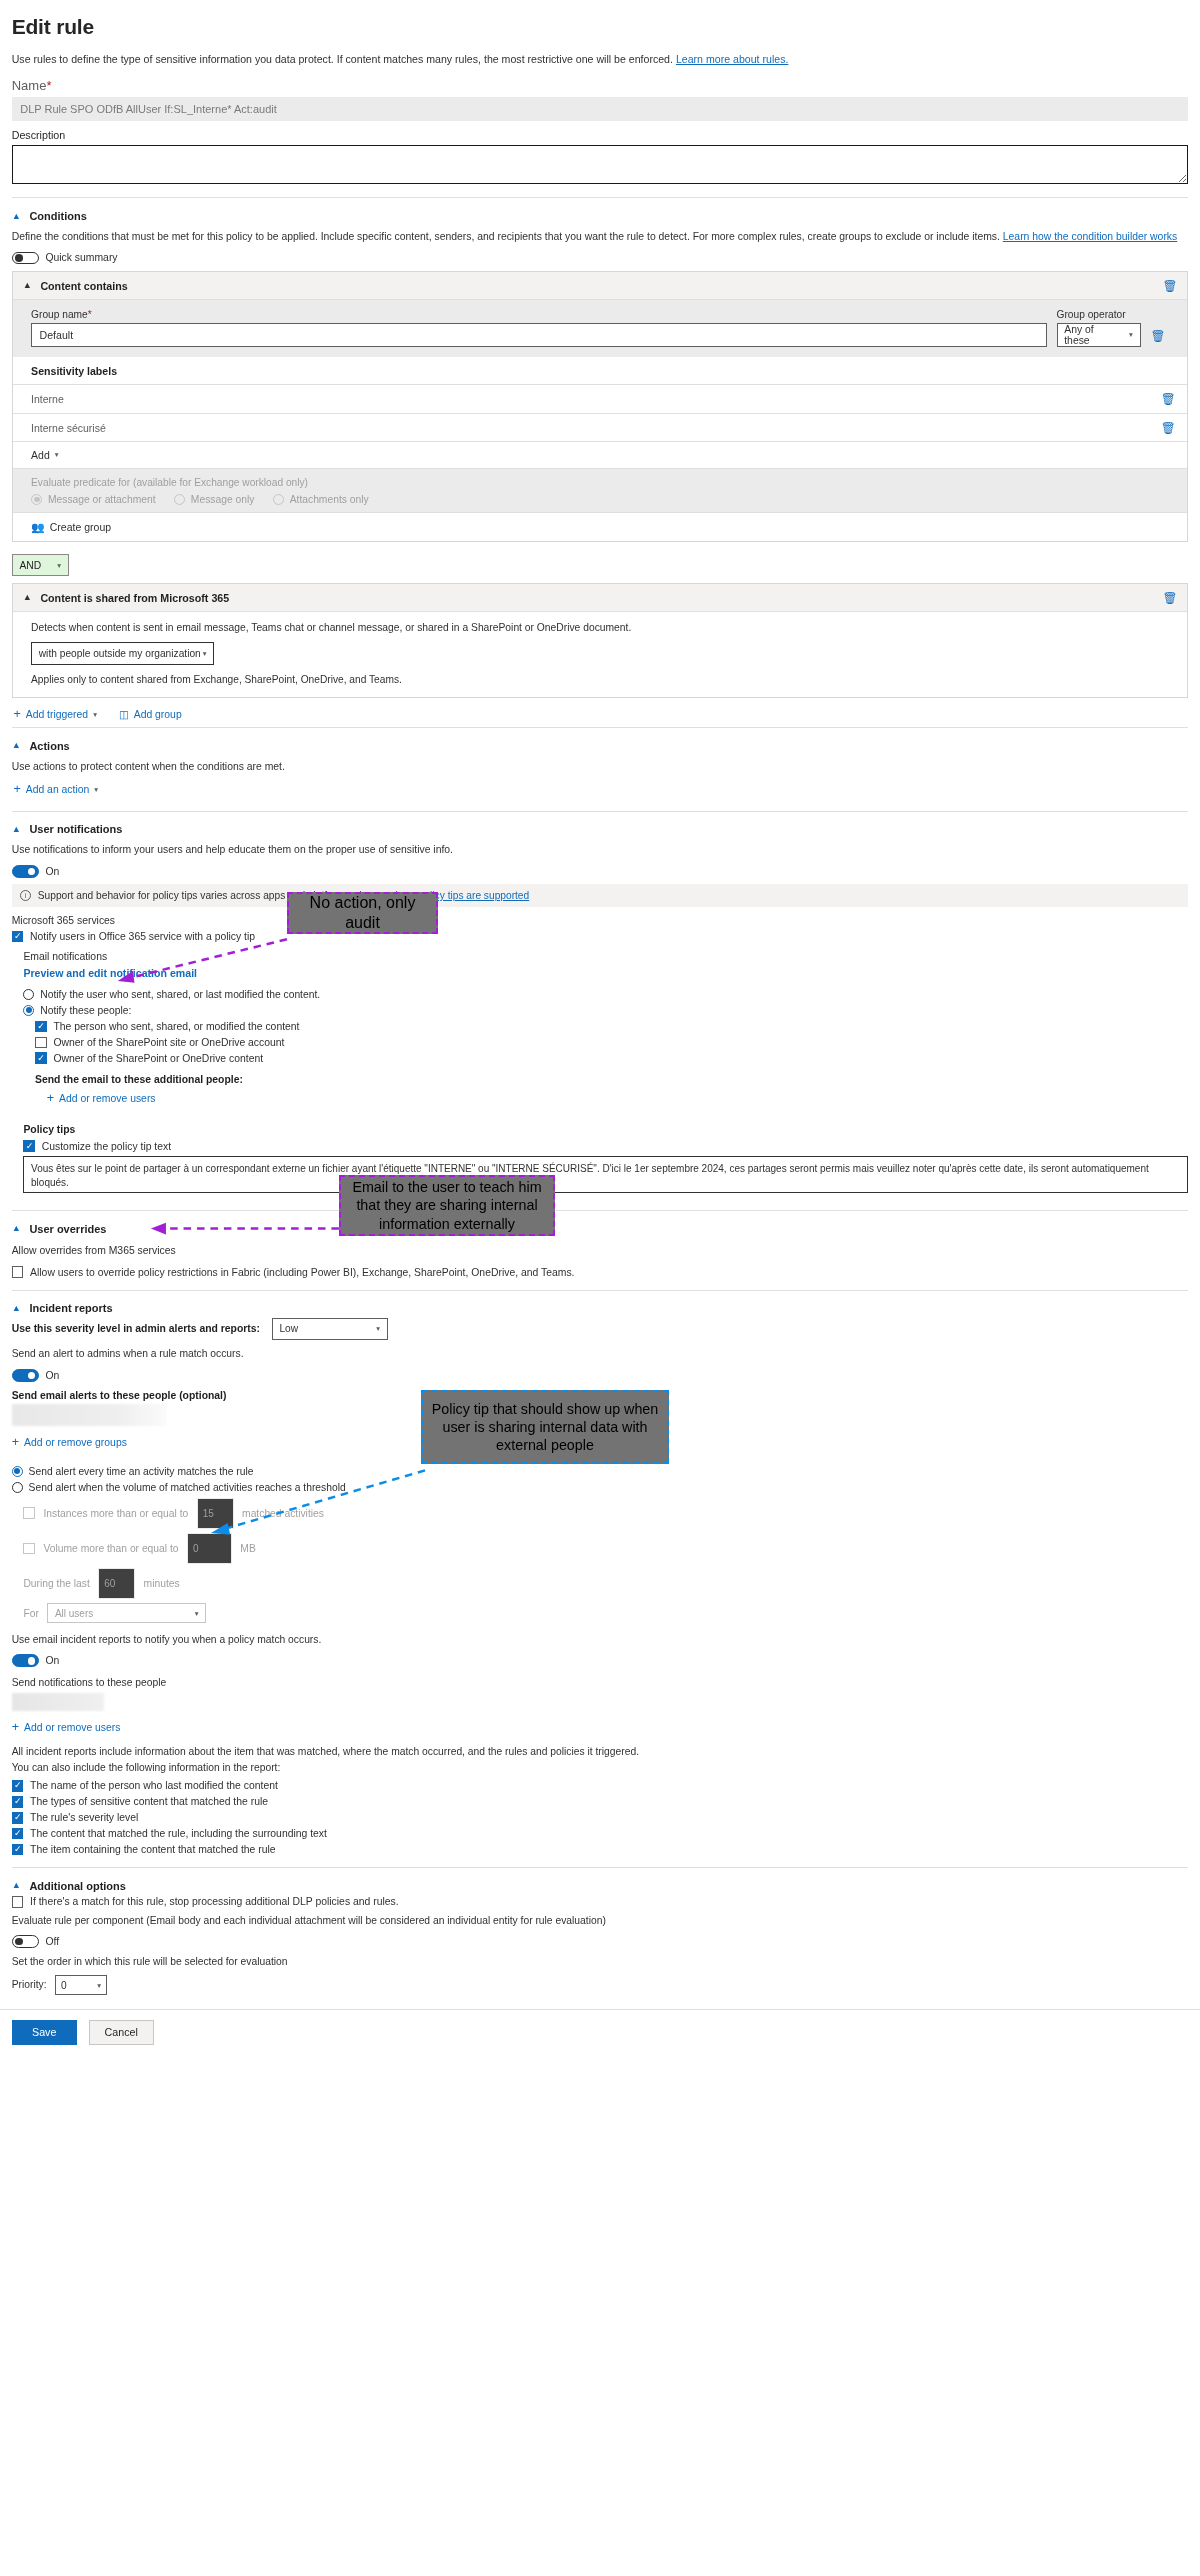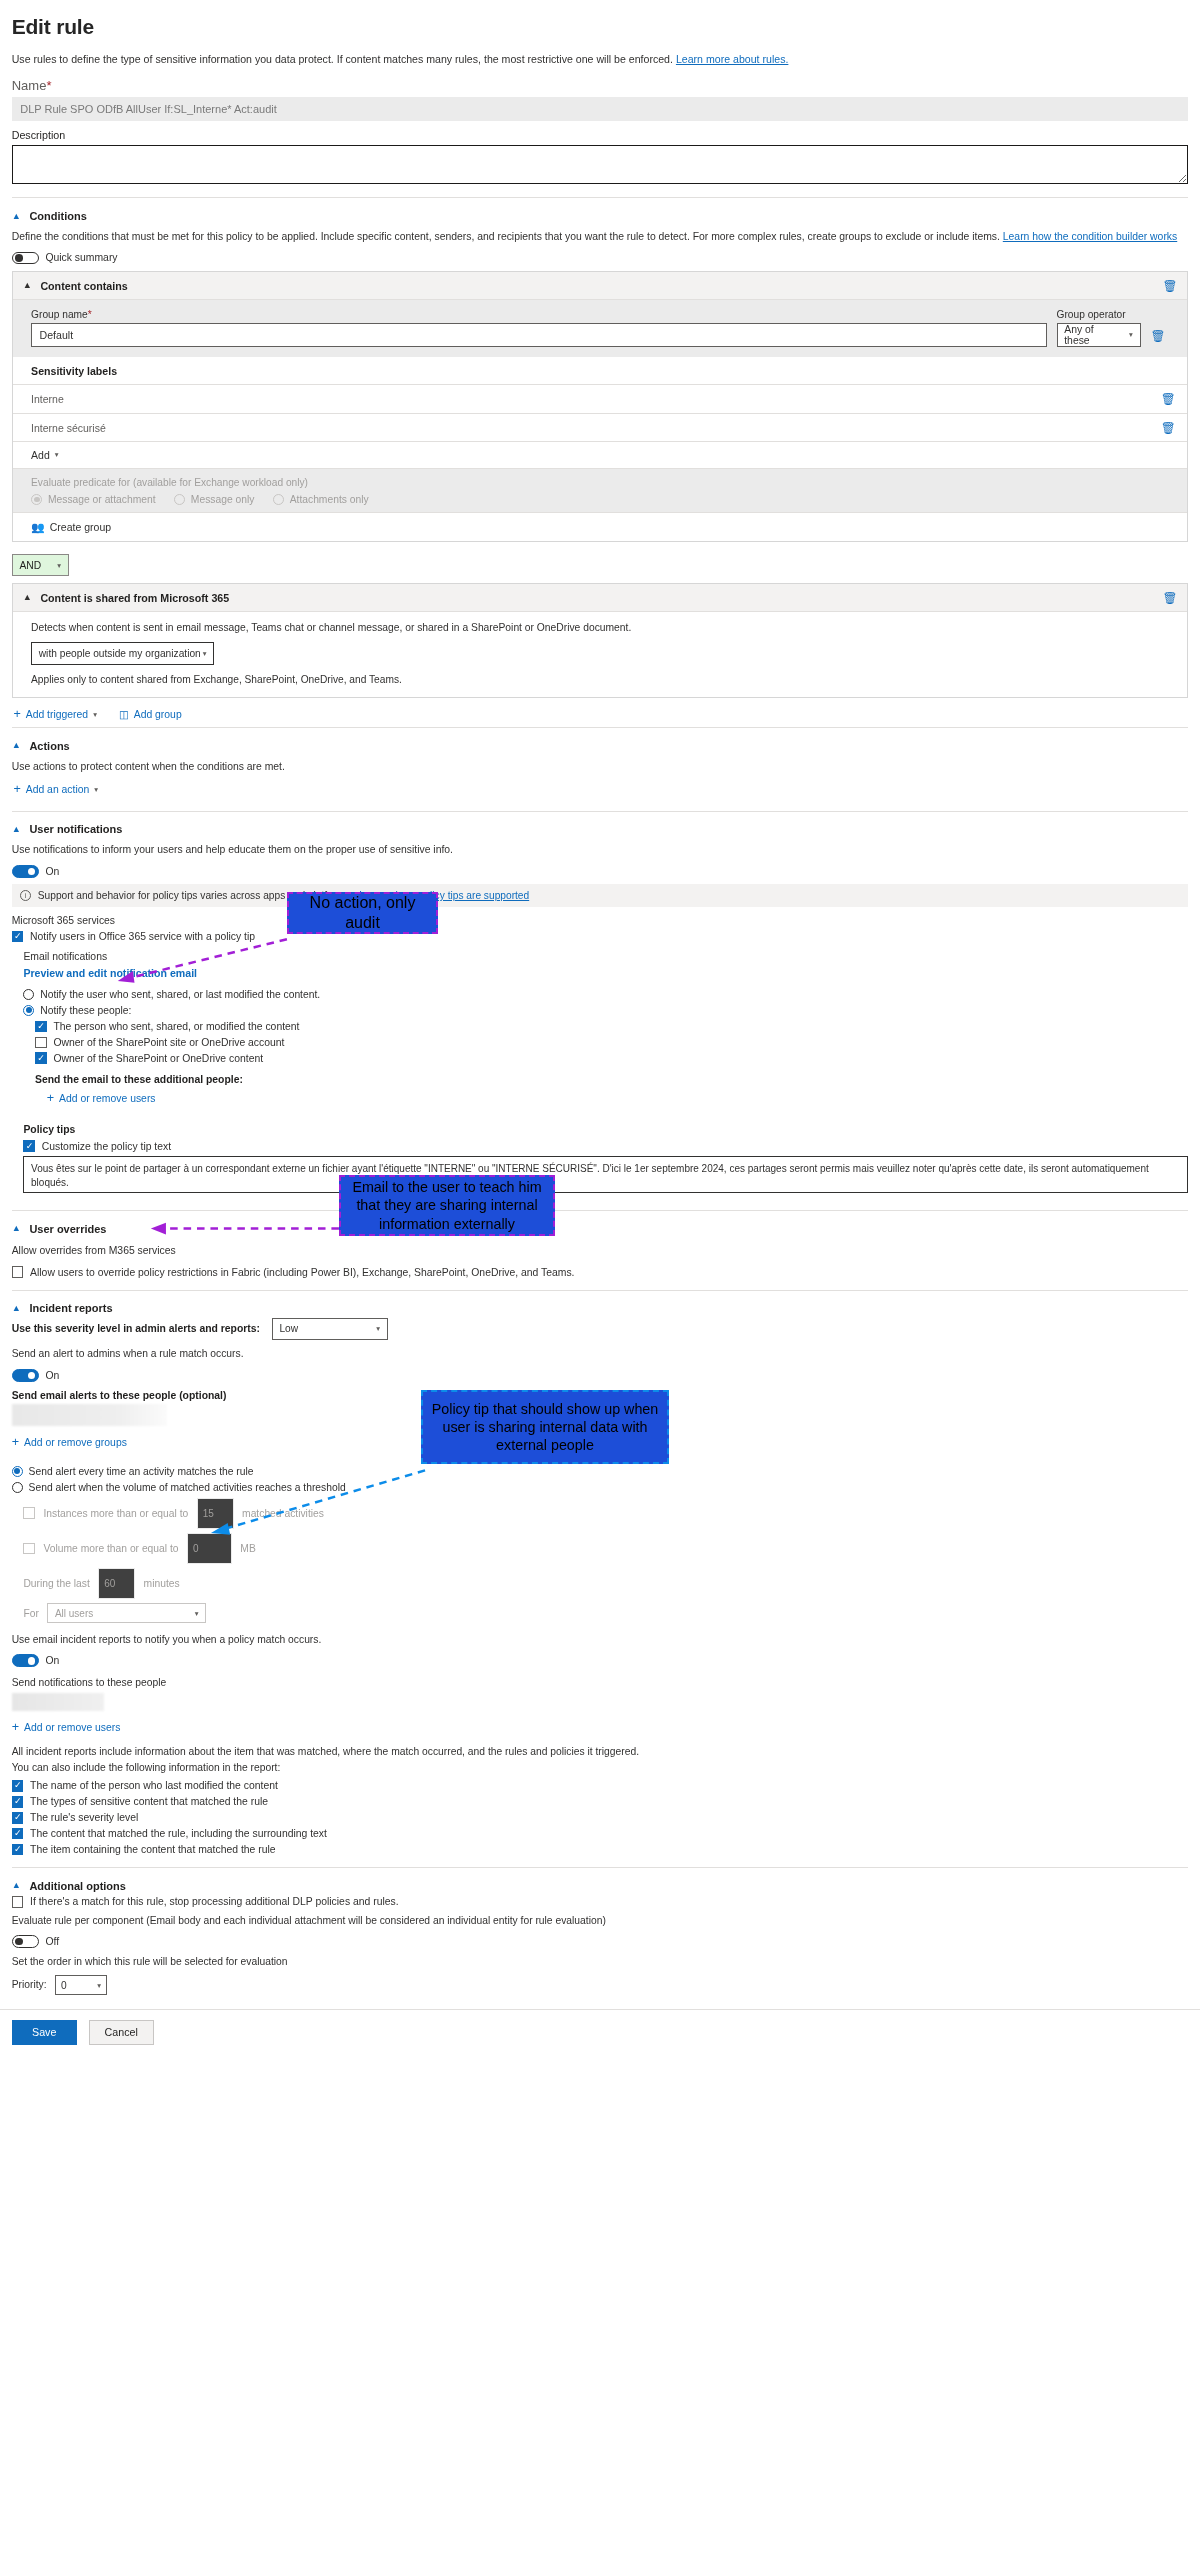--- a/index.html
+++ b/index.html
@@ -119,21 +119,21 @@
   .body-text { font-size:10.3px; color:#323130; line-height:1.55;}
 
   .prio-row { display:flex; align-items:center; gap:8.4px; margin:5px 0 13.4px 0;}
   .prio-select { width:52px; height:20px; border:0.8px solid #605e5c; background:#fff; display:flex; align-items:center; justify-content:space-between; padding:1.7px 5px; font-size:10.2px; color:#323130;}
 
   .footer { border-top:0.8px solid #e1dfdd; padding:10px 11.7px 13.4px 11.7px; display:flex; gap:12px;}
   .btn-primary { background:#0f6cbd; color:#fff; border:none; height:25px; min-width:65px; font-size:10.7px; cursor:pointer; font-family:"Liberation Sans", sans-serif;}
   .btn-default { background:#f3f2f1; color:#201f1e; border:0.8px solid #c8c6c4; height:25px; min-width:65px; font-size:10.7px; cursor:pointer; font-family:"Liberation Sans", sans-serif;}
 
   
-  .anno { position:absolute; background:#1d4ed8; display:flex; align-items:center; justify-content:center; text-align:center; padding:5px 8.4px; }
+  .anno { position:absolute; background:#737373; display:flex; align-items:center; justify-content:center; text-align:center; padding:5px 8.4px; }
   .anno.purple { border:2.5px dashed #a21fd6; }
   .anno.blue { border:2.5px dashed #0c8ce9; }
   .anno-text { font-size:14.3px; color:#000; line-height:1.28; font-family:"Liberation Sans", sans-serif;}
   .anno-text.big { font-size:16px; }
   svg.arrow { position:absolute; overflow:visible; }
 </style>
 </head>
 <body>
 
 <div class="page">

